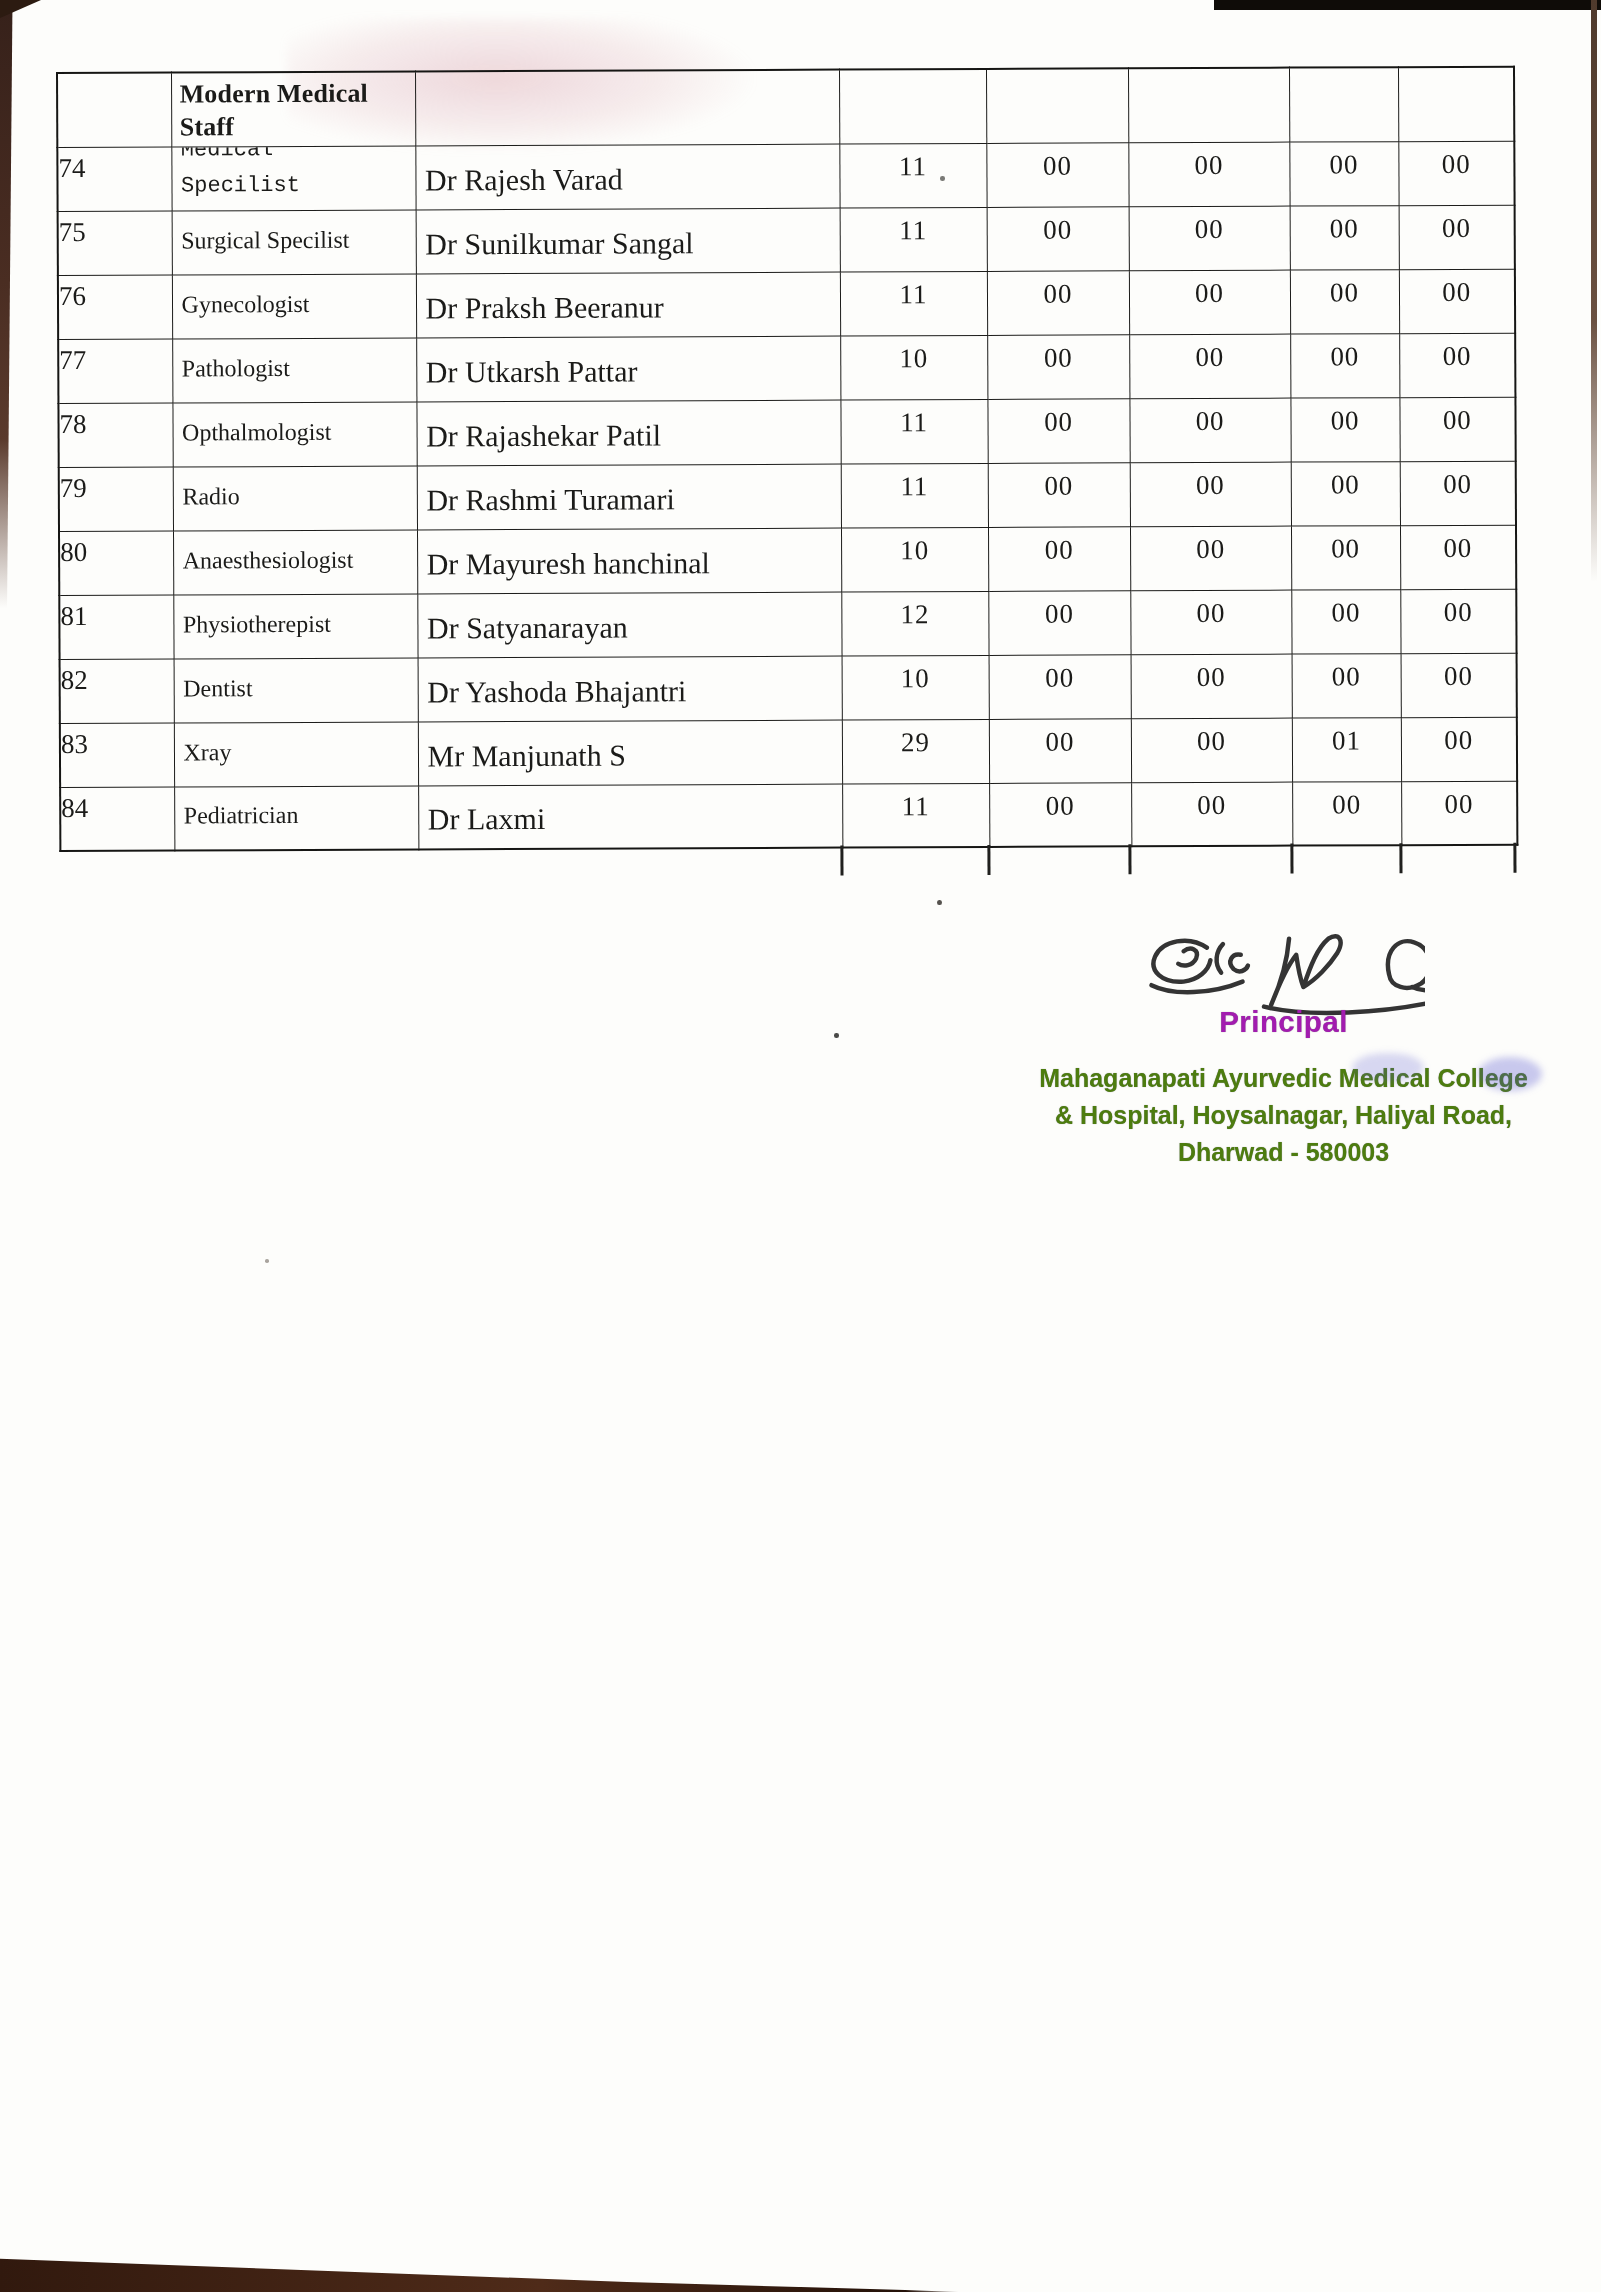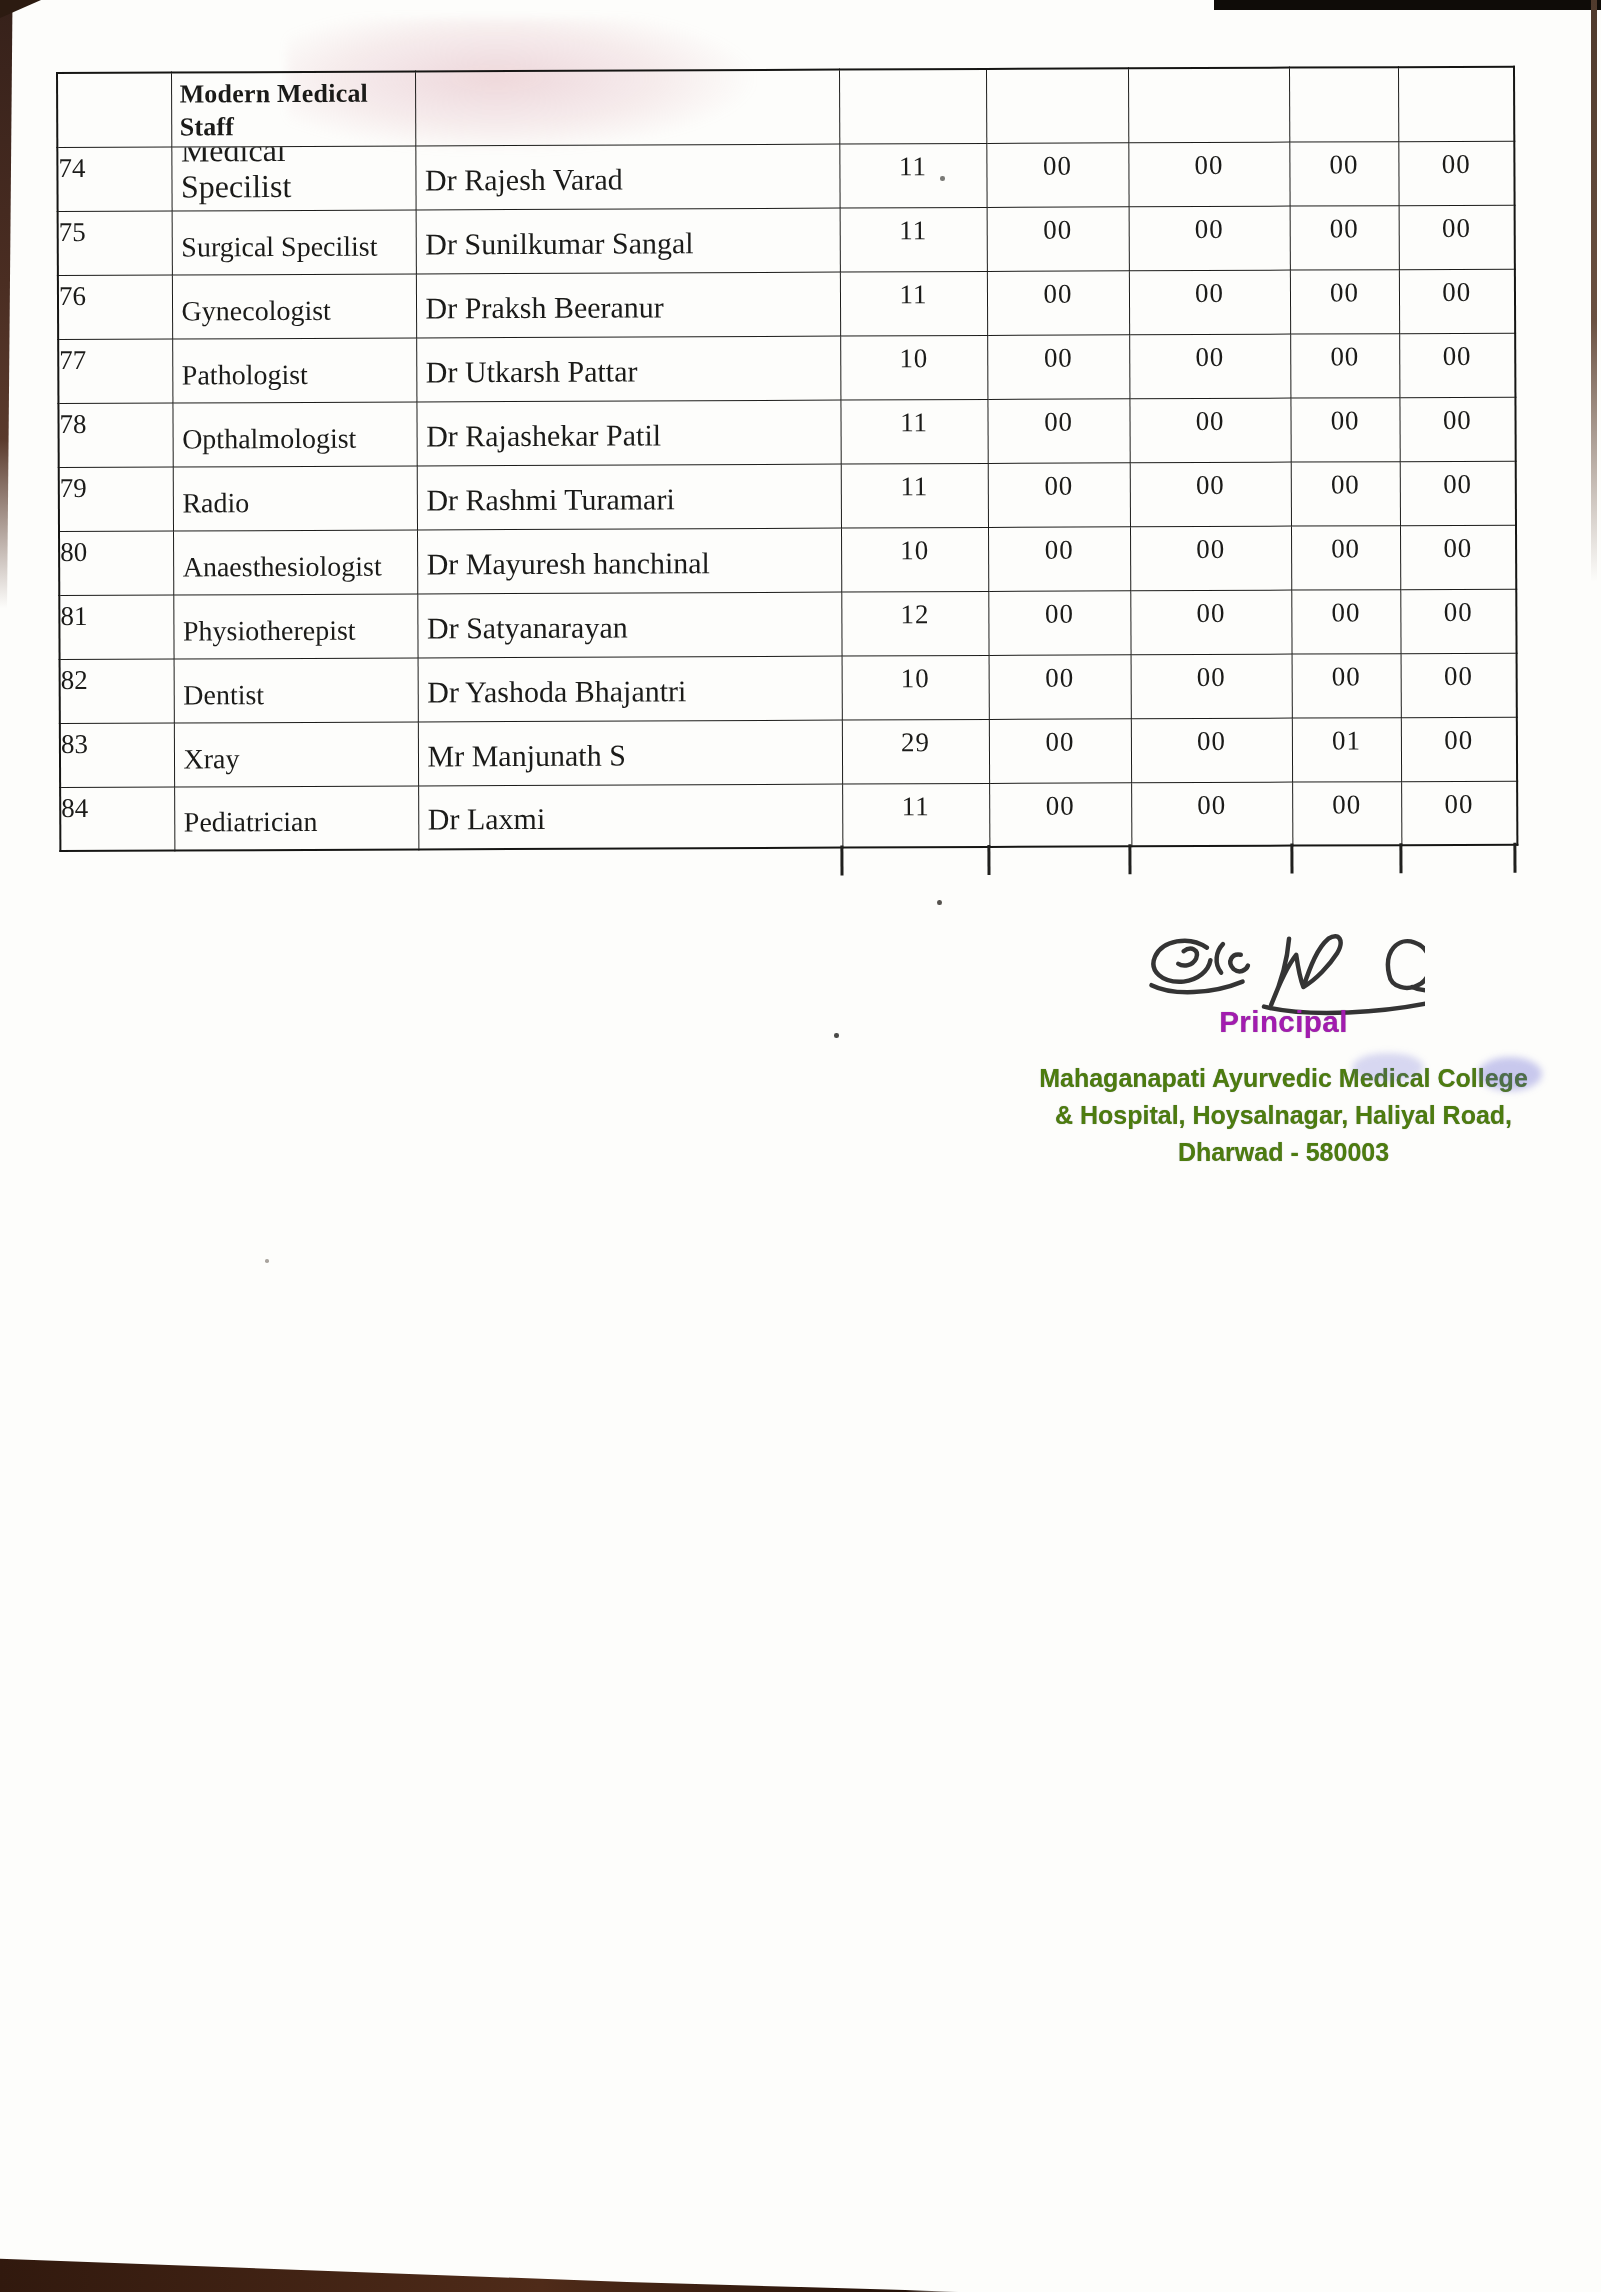--- a/index.html
+++ b/index.html
@@ -58,26 +58,26 @@
     padding:0;overflow:hidden;
   }
   td.c-head{vertical-align:top;}
   .head-txt{
     font-weight:bold;font-size:26px;line-height:33px;
     padding:3.6px 0 0 8px;max-width:195px;letter-spacing:0.2px;
   }
   td.c-no{vertical-align:top;text-align:left;font-size:27px;}
   .no-txt{padding-top:5.4px;}
   td.c-des{vertical-align:bottom;}
-  .des-txt{font-size:28px;white-space:nowrap;padding:0 0 11px 9px;}
+  .des-txt{font-size:24px;white-space:nowrap;padding:0 0 20px 9px;}
   td.c-des-74{vertical-align:top;}
   .des-clip{overflow:hidden;height:59px;}
   .des-clip .des-inner{
-    font-size:32px;line-height:36px;max-width:184px;
-    margin-top:-14.3px;padding-left:9px;white-space:normal;
+    font-size:22px;line-height:36px;max-width:184px;
+    margin-top:-14.3px;padding-left:9px;white-space:normal;font-family:Liberation Mono, monospace;
   }
   td.c-name{vertical-align:middle;}
   .name-txt{font-size:30px;white-space:nowrap;padding-left:9px;padding-top:5.4px;}
   td.c-val{vertical-align:top;text-align:center;font-size:27px;border-radius:21px;}
   .val-txt{padding-top:7.2px;letter-spacing:0.9px;}
   .stub{position:absolute;width:2.7px;height:30px;background:#20201e;top:777px;}
   
   .signature{position:absolute;left:1137px;top:928px;width:288px;height:109px;}
   .stamp{
     position:absolute;left:970px;top:1005px;width:627px;

